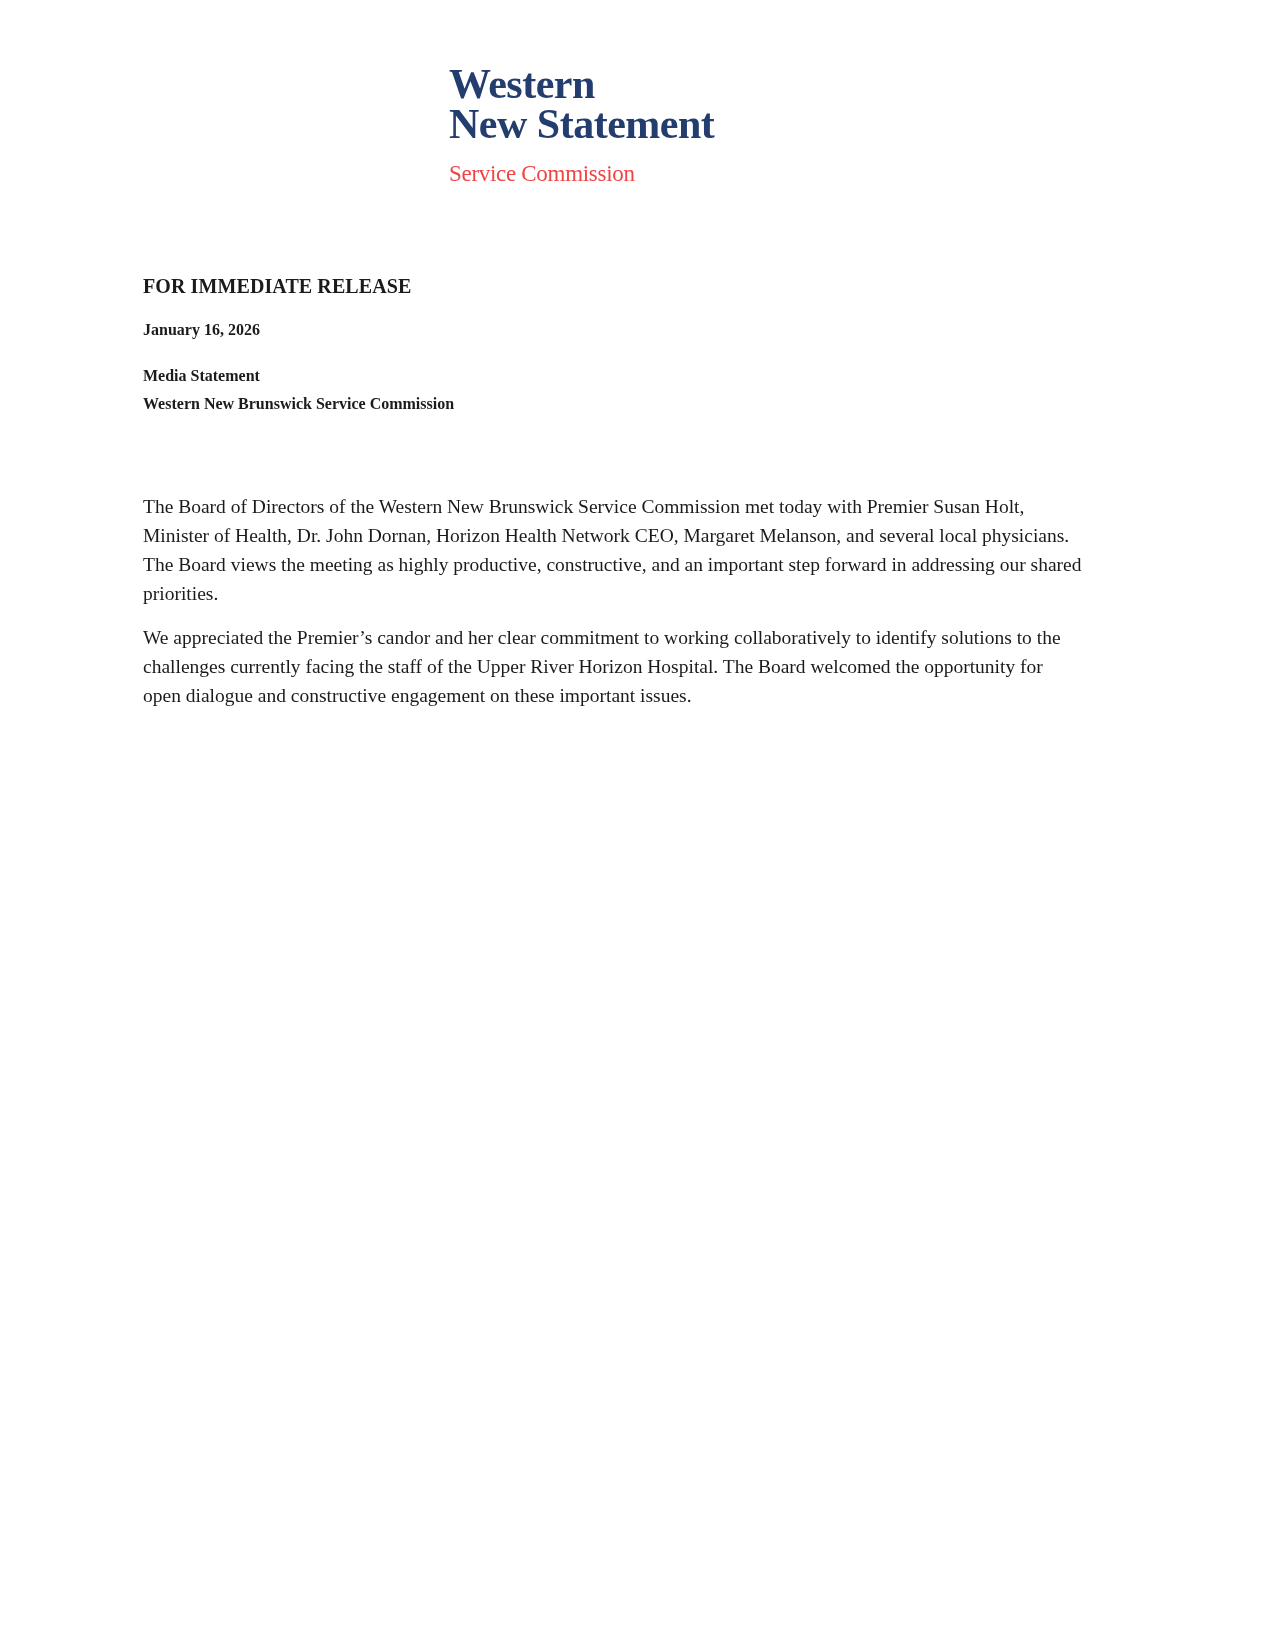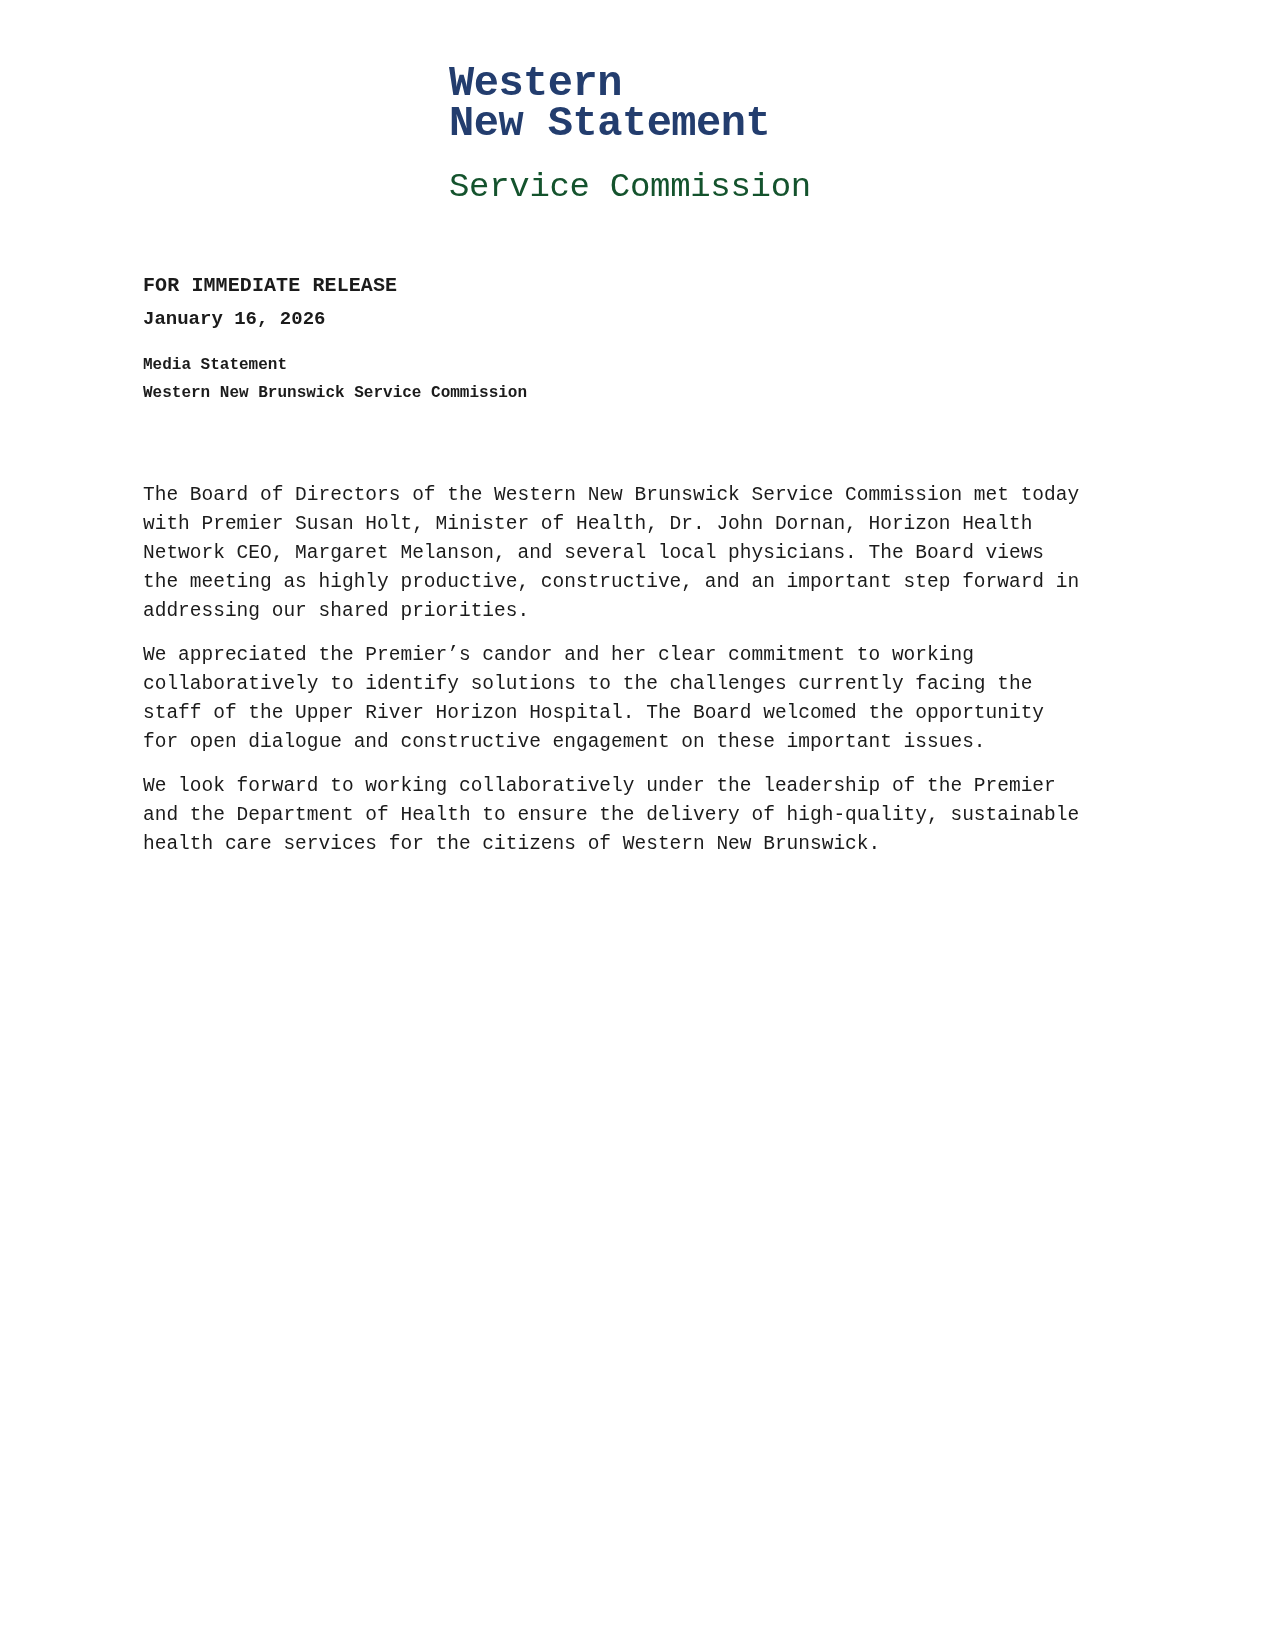--- a/index.html
+++ b/index.html
@@ -5,62 +5,62 @@
   html, body {
     margin: 0;
     padding: 0;
     background: #ffffff;
   }
   .page {
     position: relative;
     width: 1275px;
     height: 1650px;
     background: #ffffff;
-    font-family: Liberation Mono, monospace;
+    font-family: Liberation Serif, serif;
     color: #1b1b1b;
     overflow: hidden;
   }
   .logo {
     position: absolute;
     left: 449px;
     top: 64px;
   }
   .logo-l1, .logo-l2 {
     font-weight: 700;
     color: #233D6E;
     font-size: 42px;
     line-height: 40px;
     letter-spacing: -0.5px;
   }
   .logo-l3 {
-    color: #14532d;
-    font-size: 34px;
+    color: #ef4444;
+    font-size: 23px;
     font-weight: 500;
     line-height: 34px;
-    margin-top: 26px;
+    margin-top: 13px;
     letter-spacing: -0.3px;
   }
   .content {
     position: absolute;
     left: 143px;
     top: 238px;
     width: 942px;
   }
   .release {
     font-weight: 700;
     font-size: 20px;
     line-height: 26px;
     letter-spacing: 0.1px;
     margin-top: 35px;
   }
   .date {
     font-weight: 700;
-    font-size: 19px;
+    font-size: 16px;
     line-height: 26px;
-    margin-top: 7px;
+    margin-top: 18px;
   }
   .statement-block {
     font-weight: 700;
     font-size: 16px;
     line-height: 28px;
     margin-top: 19px;
   }
   .para {
     font-size: 19.5px;
     line-height: 29px;
@@ -84,16 +84,15 @@
 
   <div class="content">
     <div class="release">FOR IMMEDIATE RELEASE</div>
     <div class="date">January 16, 2026</div>
     <div class="statement-block">
       <div>Media Statement</div>
       <div>Western New Brunswick Service Commission</div>
     </div>
     <p class="para p1">The Board of Directors of the Western New Brunswick Service Commission met today with Premier Susan Holt, Minister of Health, Dr. John Dornan, Horizon Health Network CEO, Margaret Melanson, and several local physicians. The Board views the meeting as highly productive, constructive, and an important step forward in addressing our shared priorities.</p>
     <p class="para">We appreciated the Premier’s candor and her clear commitment to working collaboratively to identify solutions to the challenges currently facing the staff of the Upper River Horizon Hospital. The Board welcomed the opportunity for open dialogue and constructive engagement on these important issues.</p>
-    <p class="para">We look forward to working collaboratively under the leadership of the Premier and the Department of Health to ensure the delivery of high-quality, sustainable health care services for the citizens of Western New Brunswick.</p>
   </div>
 
 </div>
 
 </body></html>

